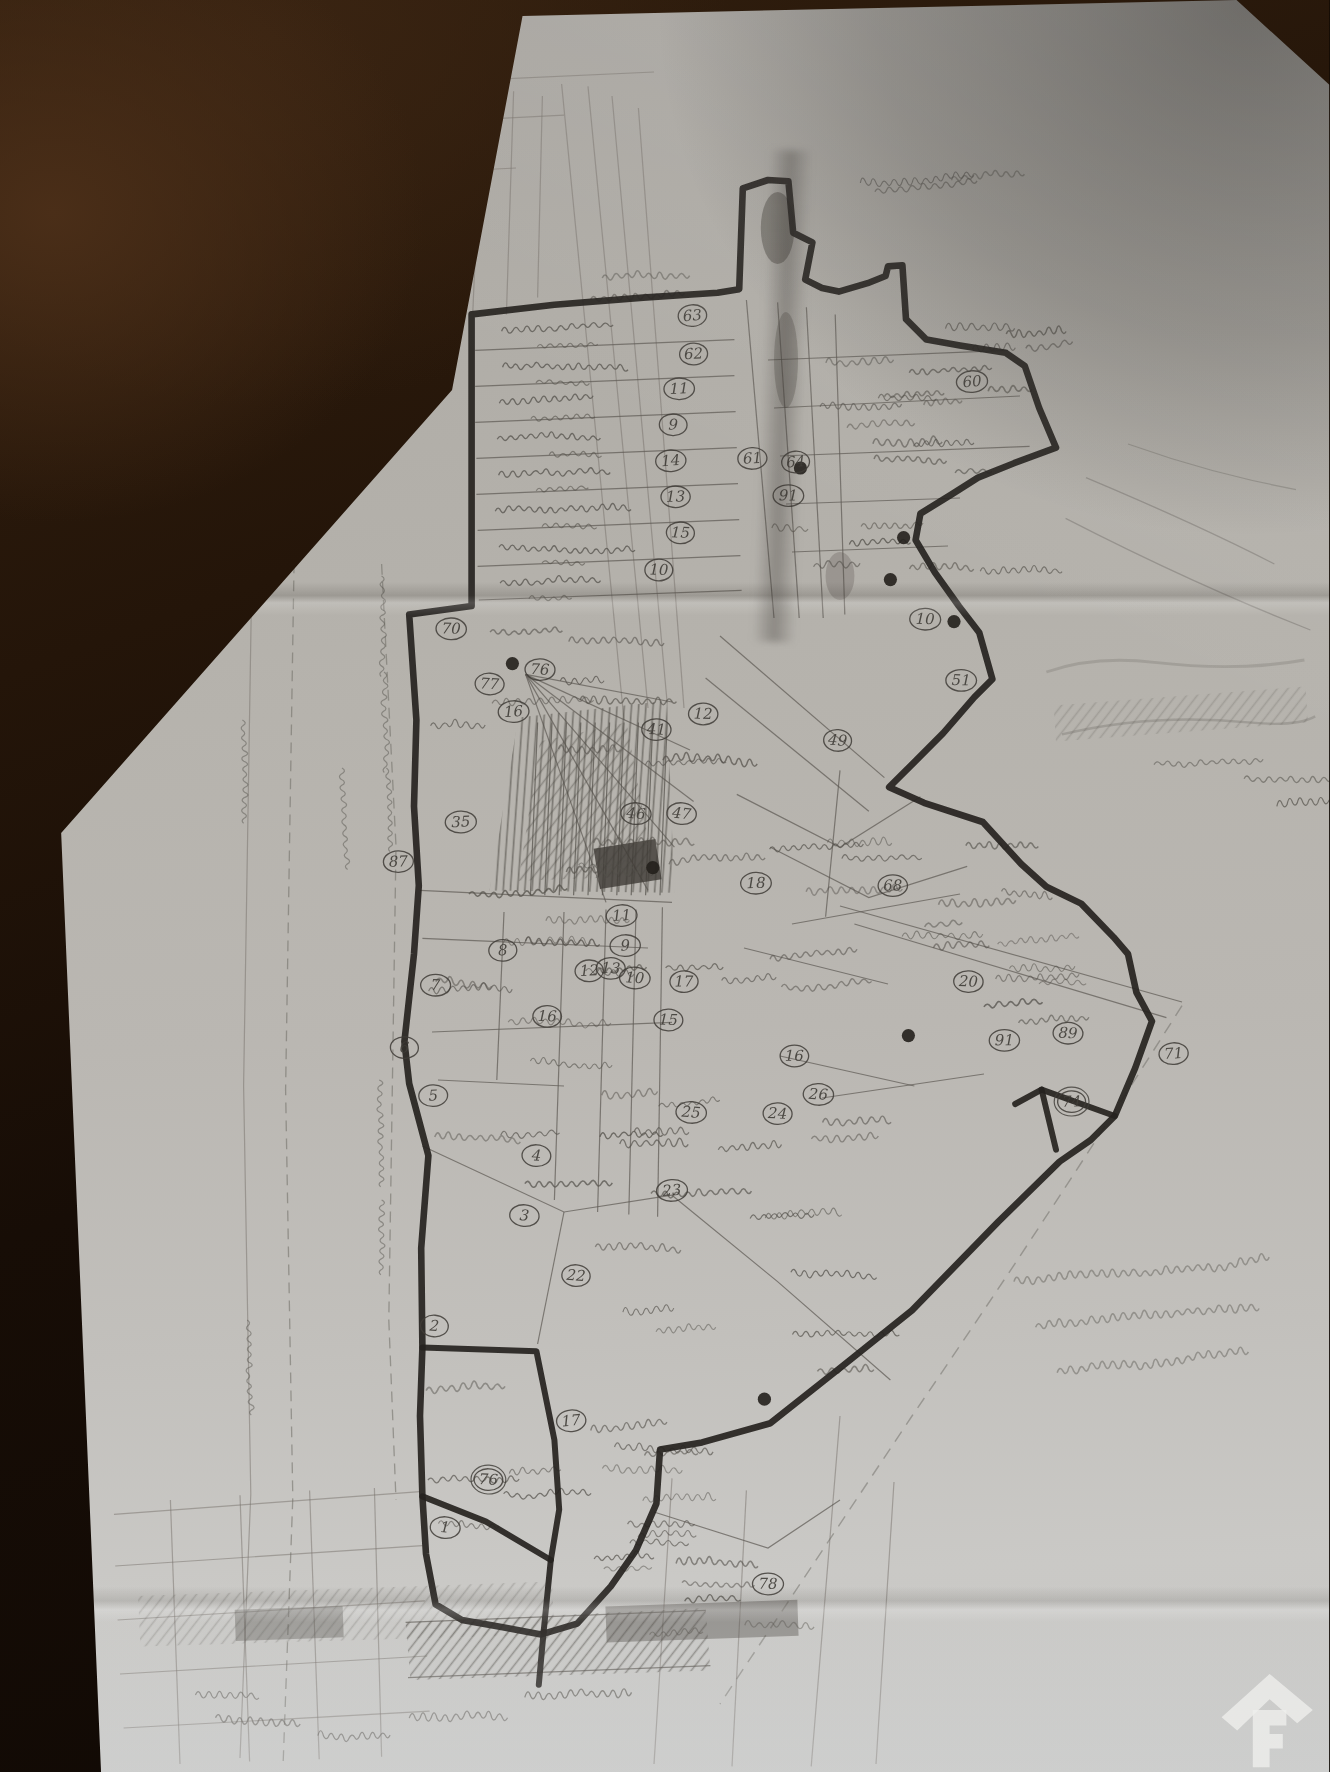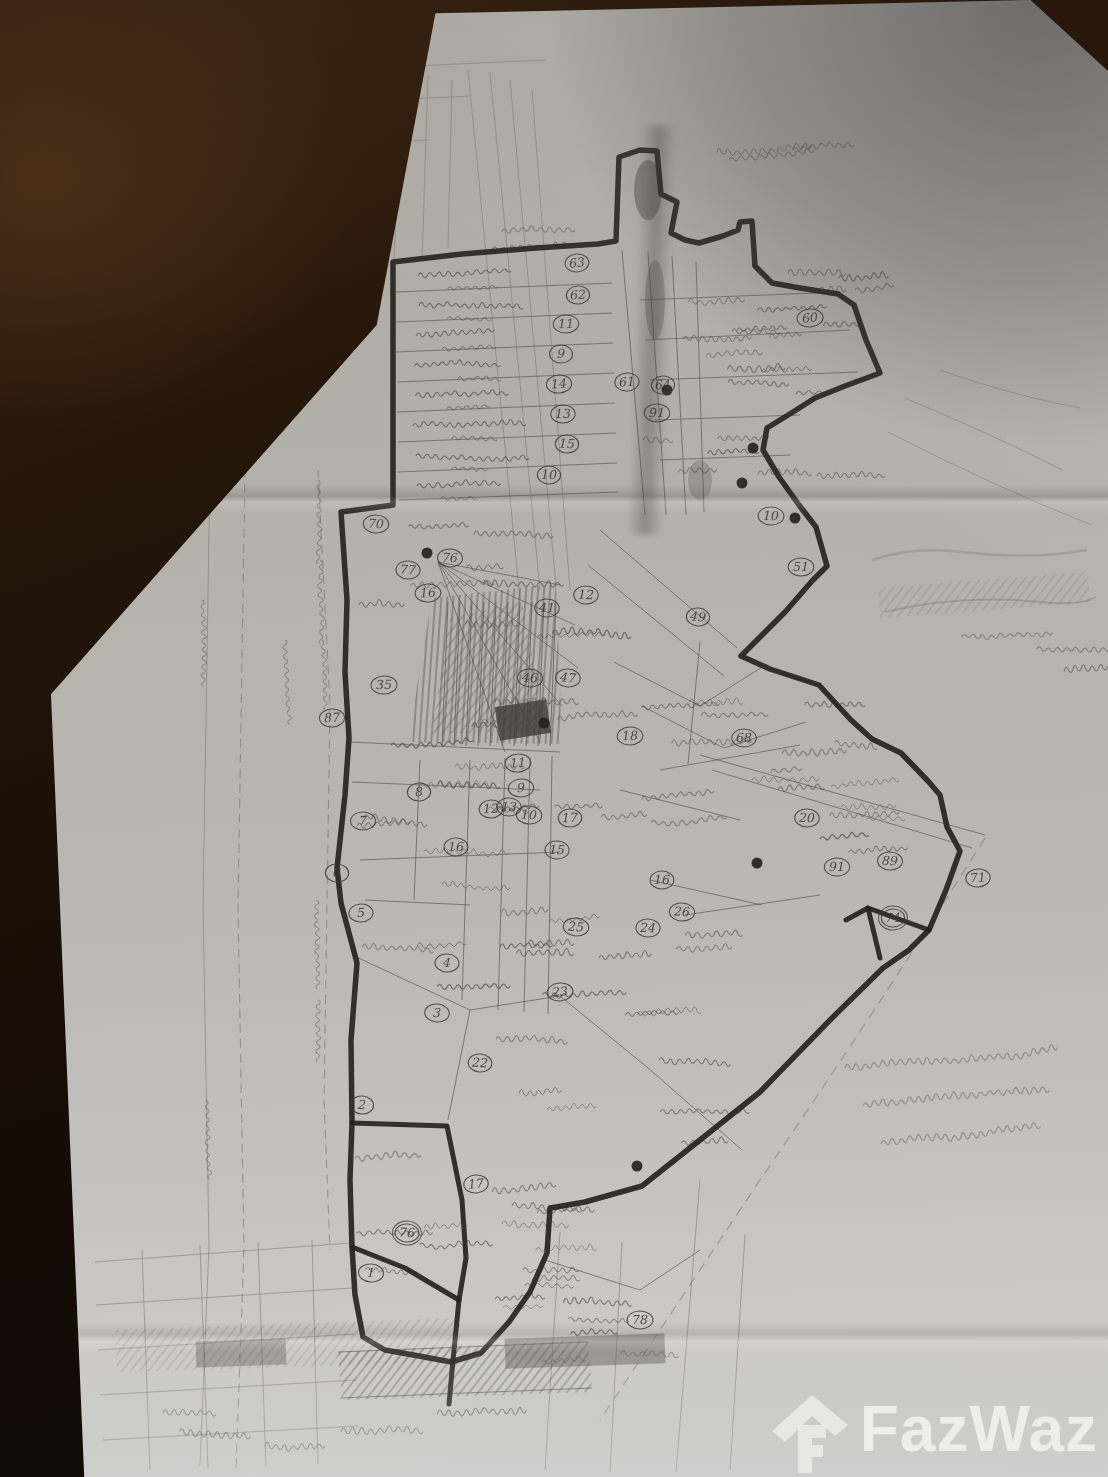--- a/index.html
+++ b/index.html
@@ -563,15 +563,14 @@
     <div class="overlay shade-left"></div>
     <div class="overlay sheen"></div>
     <div class="overlay lightband"></div>
   </div>
 
   <div class="watermark">
     <svg width="84" height="88" viewBox="0 0 84 88">
       <path d="M4 46 L44 10 L80 40 L67 51 L44 31 L17 57 Z" fill="rgba(252,252,250,.78)"></path>
       <path d="M30 40 h28 v13 h-14 v7 h11 v12 h-11 v16 h-14 Z" fill="rgba(252,252,250,.78)"></path>
     </svg>
-    <span>FazWaz</span>
   </div>
 </div>
 
 </body></html>

